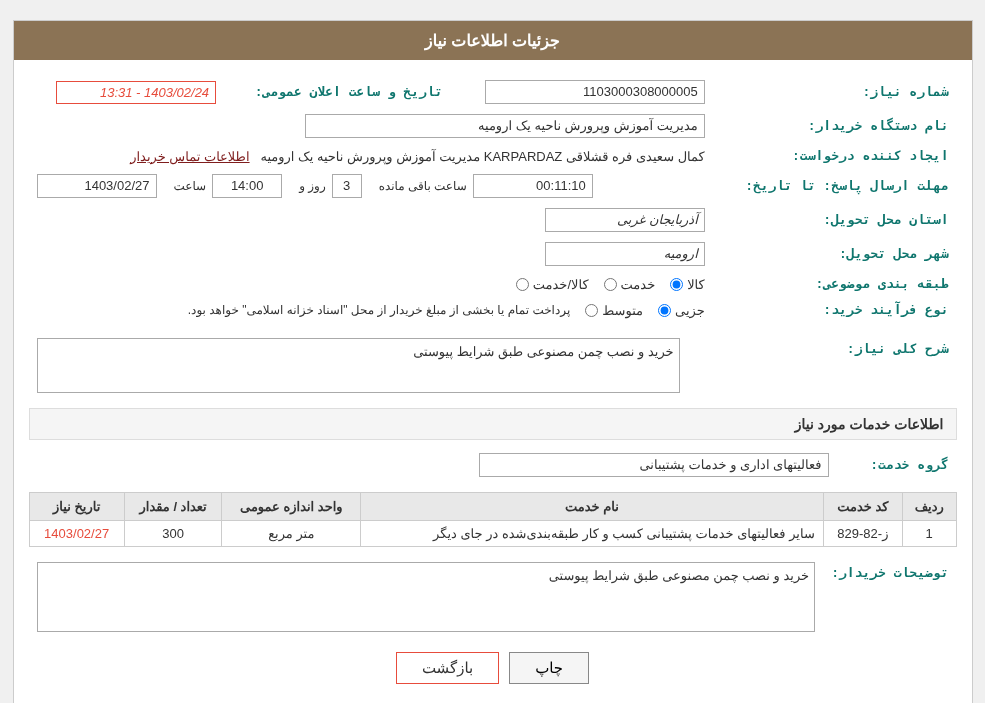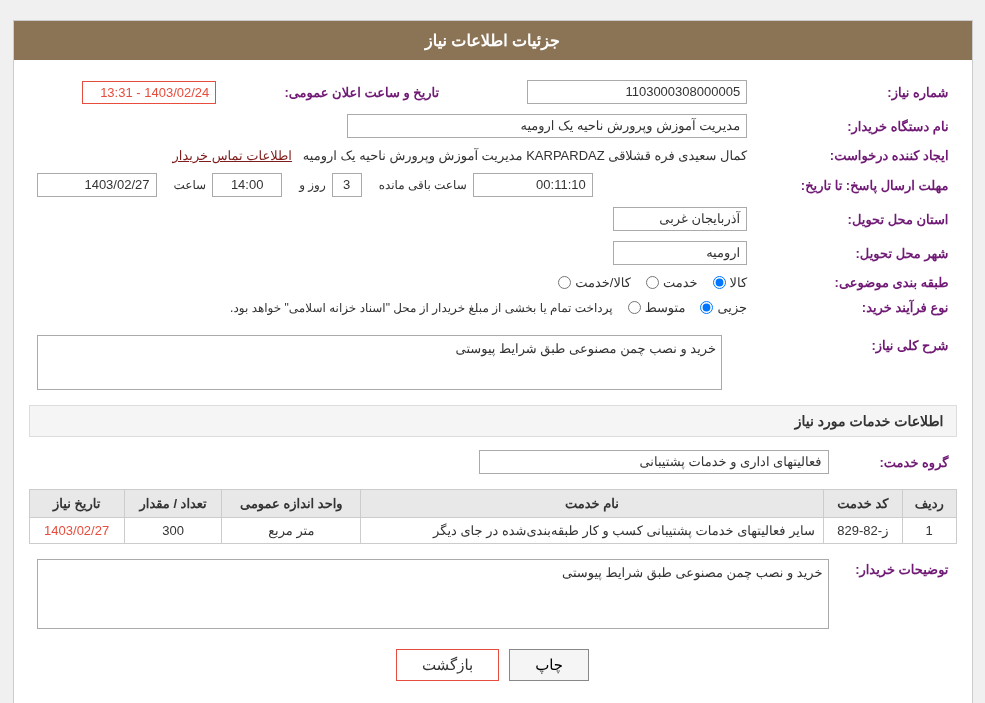--- a/index.html
+++ b/index.html
@@ -33,39 +33,41 @@
       margin-bottom: 10px;
     }
     .info-table td {
       padding: 5px 8px;
       vertical-align: middle;
     }
     .label-cell {
       text-align: right;
       font-weight: bold;
       white-space: nowrap;
-      color: #701a75;
+      color: #0f766e;
       width: auto;
+      font-family: Liberation Mono, monospace;
     }
     .value-cell {
       text-align: right;
     }
     .input-box {
       border: 1px solid #aaa;
       background: #fff;
       padding: 3px 6px;
       min-height: 24px;
       display: inline-block;
       text-align: right;
     }
     .input-wide {
       width: 220px;
     }
     .input-medium {
-      width: 134px;
+      width: 160px;
+      font-style: italic;
     }
     .input-small {
       width: 120px;
     }
     .date-box {
       border: 1px solid #e74c3c;
       background: #fff;
       padding: 3px 6px;
       display: inline-block;
       color: #e74c3c;

